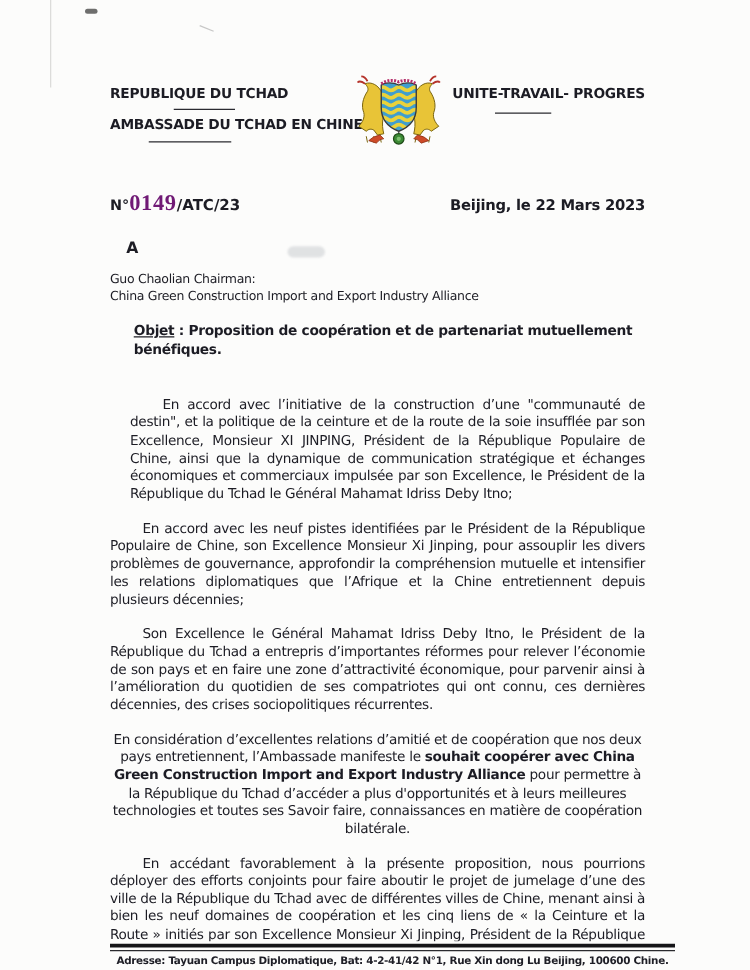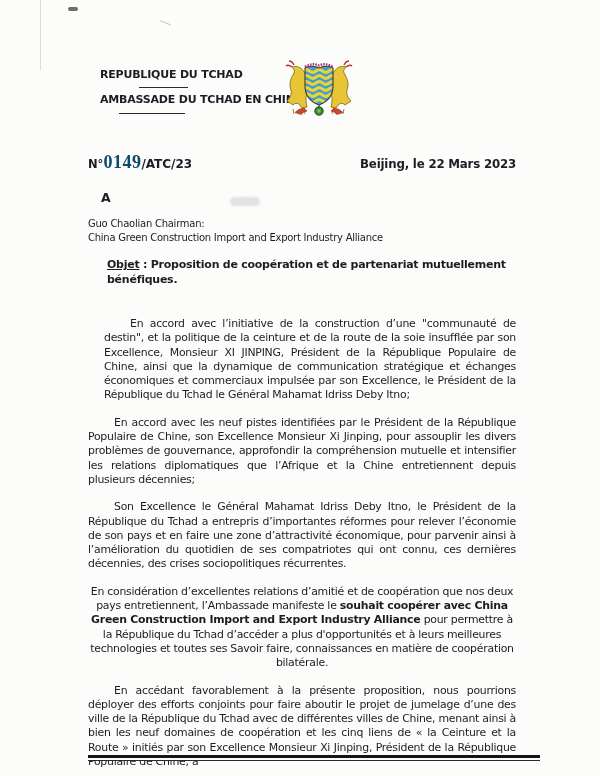--- a/index.html
+++ b/index.html
@@ -11,21 +11,21 @@
   
   .speck1{position:absolute;left:68px;top:7px;width:10px;height:4px;background:#4a4a4a;border-radius:2px;opacity:.8;}
   .speck2{position:absolute;left:158px;top:22px;width:12px;height:7px;border-top:1px solid #9a9a9a;transform:rotate(22deg);opacity:.55;}
   .edgeline{position:absolute;left:40px;top:0;width:1px;height:70px;background:#cfcfcc;opacity:.7;}
   .smudge{position:absolute;left:230px;top:197px;width:30px;height:9px;background:#9aa0a8;opacity:.28;border-radius:5px;filter:blur(1px);}
   .content{position:absolute;left:88px;right:84px;top:66px;}
   
   .header{position:relative;height:72px;}
   .h-left{position:absolute;left:0;top:2px;}
   .h-right{position:absolute;right:0;top:2px;text-align:left;}
-  .h-line{font-weight:bold;font-size:11px;letter-spacing:-0.2px;line-height:13px;white-space:nowrap;margin-left:12px;}
+  .h-line{font-weight:bold;font-size:11px;letter-spacing:-0.2px;line-height:13px;white-space:nowrap;}
   .rule{border-top:1.6px solid #2a2a30;height:0;}
   .rule.r1{width:49px;margin:6px 0 5px 51px;}
   .rule.r2{width:66px;margin:7px 0 0 31px;}
   .rule.r3{width:45px;margin:9px 0 0 34px;}
   .emblem{position:absolute;left:194px;top:-8px;}
   
   .ref-row{display:flex;justify-content:space-between;align-items:baseline;margin-top:14px;}
   .ref{font-weight:bold;font-size:11.5px;white-space:nowrap;}
   .ref-num{font-family:"Liberation Serif","DejaVu Serif",serif;font-size:18px;font-weight:bold;letter-spacing:.5px;}
   .ref-suffix{font-size:12px;}
@@ -99,25 +99,29 @@
         <path d="M23 9 q7 -4.5 14 -1.5 q7 -3 14 1.5" stroke="#b5306b" stroke-width="2.4" fill="none" stroke-dasharray="1.6 1.1"></path>
 
         <line x1="37" y1="47" x2="37" y2="50" stroke="#444" stroke-width="1"></line>
         <circle cx="37" cy="53" r="4.2" fill="#3c8a35" stroke="#204c18" stroke-width="1"></circle>
         <circle cx="37" cy="53" r="1.7" fill="#7ec06f"></circle>
 
         <path d="M22 50 q-6 1 -9 4.5 l6 2 q3 -3.5 6 -3.5 z" fill="#cd4a28" stroke="#8a2d12" stroke-width="0.6"></path>
         <path d="M52 50 q6 1 9 4.5 l-6 2 q-3 -3.5 -6 -3.5 z" fill="#cd4a28" stroke="#8a2d12" stroke-width="0.6"></path>
       </svg>
 
+      <div class="h-right">
+        <div class="h-line">UNITE-TRAVAIL- PROGRES</div>
+        <div class="rule r3"></div>
+      </div>
     </div>
 
     <div class="ref-row">
       <div class="ref">
-        <span class="ref-prefix">N°</span><span class="ref-num" id="ref-num" style="color: #0c4a6e;">0149</span><span class="ref-suffix">/ATC/23</span>
+        <span class="ref-prefix">N°</span><span class="ref-num" id="ref-num" style="color: #701a75;">0149</span><span class="ref-suffix">/ATC/23</span>
       </div>
       <div class="date">Beijing, le 22 Mars 2023</div>
     </div>
 
     <div class="salutation">A</div>
 
     <div class="recipient">
       <div>Guo Chaolian Chairman:</div>
       <div>China Green Construction Import and Export Industry Alliance</div>
     </div>
@@ -130,14 +134,15 @@
         <p class="ind just"><span>En accord avec l’initiative de la construction d’une "communauté de destin", et la politique de la ceinture et de la route de la soie insufflée par son Excellence, Monsieur XI JINPING, Président de la République Populaire de Chine, ainsi que la dynamique de communication stratégique et échanges économiques et commerciaux impulsée par son Excellence, le Président de la République du Tchad le Général Mahamat Idriss Deby Itno;</span></p>
         <p class="ind just"><span>En accord avec les neuf pistes identifiées par le Président de la République Populaire de Chine, son Excellence Monsieur Xi Jinping, pour assouplir les divers problèmes de gouvernance, approfondir la compréhension mutuelle et intensifier les relations diplomatiques que l’Afrique et la Chine entretiennent depuis plusieurs décennies;</span></p>
         <p class="ind just"><span>Son Excellence le Général Mahamat Idriss Deby Itno, le Président de la République du Tchad a entrepris d’importantes réformes pour relever l’économie de son pays et en faire une zone d’attractivité économique, pour parvenir ainsi à l’amélioration du quotidien de ses compatriotes qui ont connu, ces dernières décennies, des crises sociopolitiques récurrentes.</span></p>
         <p class="left"><span>En considération d’excellentes relations d’amitié et de coopération que nos deux pays entretiennent, l’Ambassade manifeste le </span><span class="b">souhait coopérer avec  China Green Construction Import and Export Industry Alliance</span><span> pour permettre à la République du Tchad d’accéder a plus d'opportunités et à leurs meilleures technologies et toutes ses Savoir faire, connaissances en matière de coopération bilatérale.</span></p>
         <p class="ind just"><span>En accédant favorablement à la présente proposition, nous pourrions déployer des efforts conjoints pour faire aboutir le projet de jumelage d’une des ville de la République du Tchad avec de différentes villes de Chine, menant ainsi à bien les neuf domaines de coopération et les cinq liens de « la Ceinture et la Route » initiés par son Excellence Monsieur Xi Jinping, Président de la République Populaire de Chine, à</span></p>
       </div>
   </div>
 
   <div class="footer">
     <div class="foot-rule"></div>
+    <div class="address">Adresse: Tayuan Campus Diplomatique, Bat: 4-2-41/42 N°1, Rue Xin dong Lu Beijing, 100600 Chine.</div>
   </div>
 </div>
 
 </body></html>

